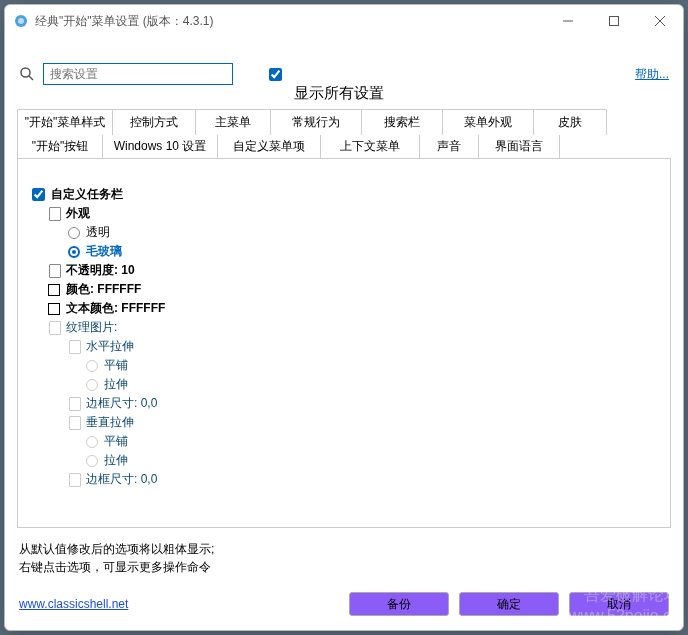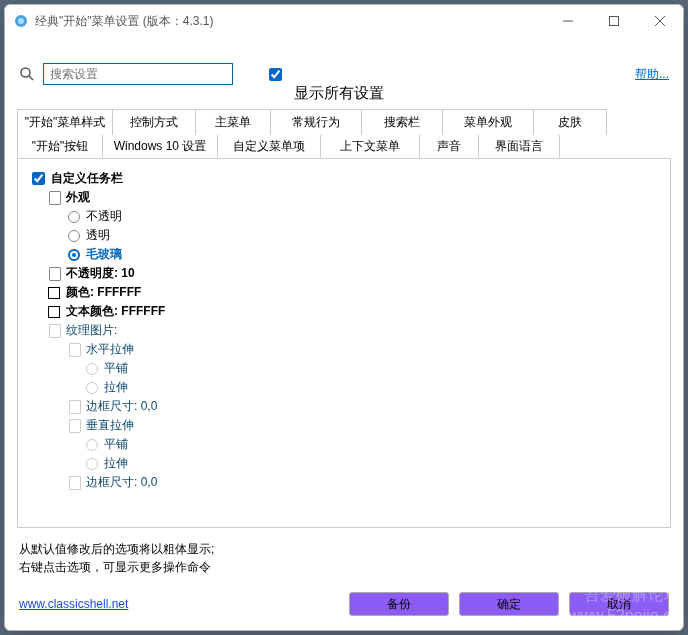--- a/index.html
+++ b/index.html
@@ -16,21 +16,21 @@
 .search-icon { width: 16px; height: 16px; color: #555; }
 .search-input { width: 190px; height: 22px; border: 1px solid #0369a1; padding: 0 6px; font-size: 12px; }
 .chk { width: 13px; height: 13px; accent-color: #0067c0; margin-left: 28px; }
 .chk-label { font-size: 15px; margin-left: 4px; margin-top: 39px; }
 .help-link { margin-left: auto; color: #0066cc; font-size: 12px; text-decoration: underline; cursor: pointer; }
 .tabs { display: flex; flex-wrap: wrap; padding: 0 12px; font-size: 12px; position: relative; }
 .tab { padding: 4px 0; text-align: center; border: 1px solid #ccc; border-bottom: none; background: #fff; margin-right: -1px; margin-bottom: -1px; cursor: pointer; position: relative; }
 .tab.row1 { z-index: 1; }
 .tab.active { background: #fff; z-index: 3; border-bottom: 1px solid #fff; }
 .tabrow2 { border-top: none; }
-.content { flex: 1; margin: 0 12px 8px 12px; border: 1px solid #ccc; padding: 10px 8px; overflow-y: auto; position: relative; }
+.content { flex: 1; margin: 0 12px 8px 12px; border: 1px solid #ccc; padding: 26px 8px; overflow-y: auto; position: relative; }
 .tree { font-size: 12px; }
 .tree-row { display: flex; align-items: center; height: 19px; padding-left: 6px; }
 .pad1 { padding-left: 22px; }
 .pad2 { padding-left: 42px; }
 .pad3 { padding-left: 60px; }
 .node-chk { width: 13px; height: 13px; accent-color: #0067c0; margin-right: 6px; flex-shrink: 0; }
 .node-icon { width: 14px; height: 14px; margin-right: 4px; flex-shrink: 0; display: inline-flex; align-items: center; justify-content: center; }
 .radio { width: 12px; height: 12px; border: 1px solid #888; border-radius: 50%; margin-right: 6px; flex-shrink: 0; display: inline-flex; align-items: center; justify-content: center; }
 .radio.selected { border-color: #0067c0; border-width: 2px; }
 .radio.selected::after { content: ""; width: 4px; height: 4px; border-radius: 50%; background: #0067c0; }
@@ -118,24 +118,20 @@
       </div>
 
       <div class="tree-row pad1">
         <span class="node-icon">
             <span class="doc-icon"></span>
           </span>
         <span class="bold">外观</span>
       </div>
       <div class="tree-row pad2">
         <span class="radio"></span>
-        <span>不透明</span>
-      </div>
-      <div class="tree-row pad2">
-        <span class="radio"></span>
         <span>透明</span>
       </div>
       <div class="tree-row pad2">
         <span class="radio selected"></span>
         <span class="bold" style="color:#0067c0">毛玻璃</span>
       </div>
 
       <div class="tree-row pad1">
         <span class="node-icon">
             <span class="doc-icon"></span>

